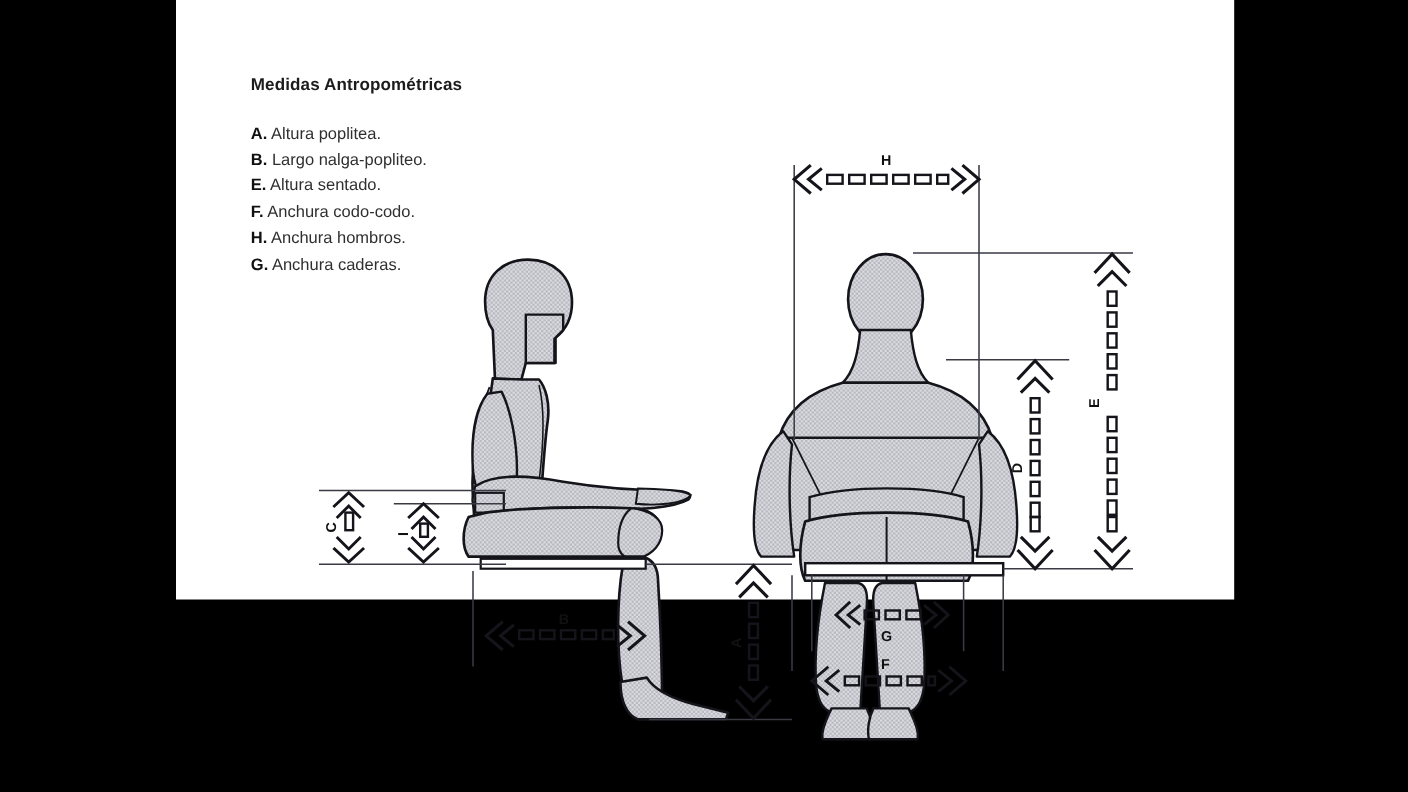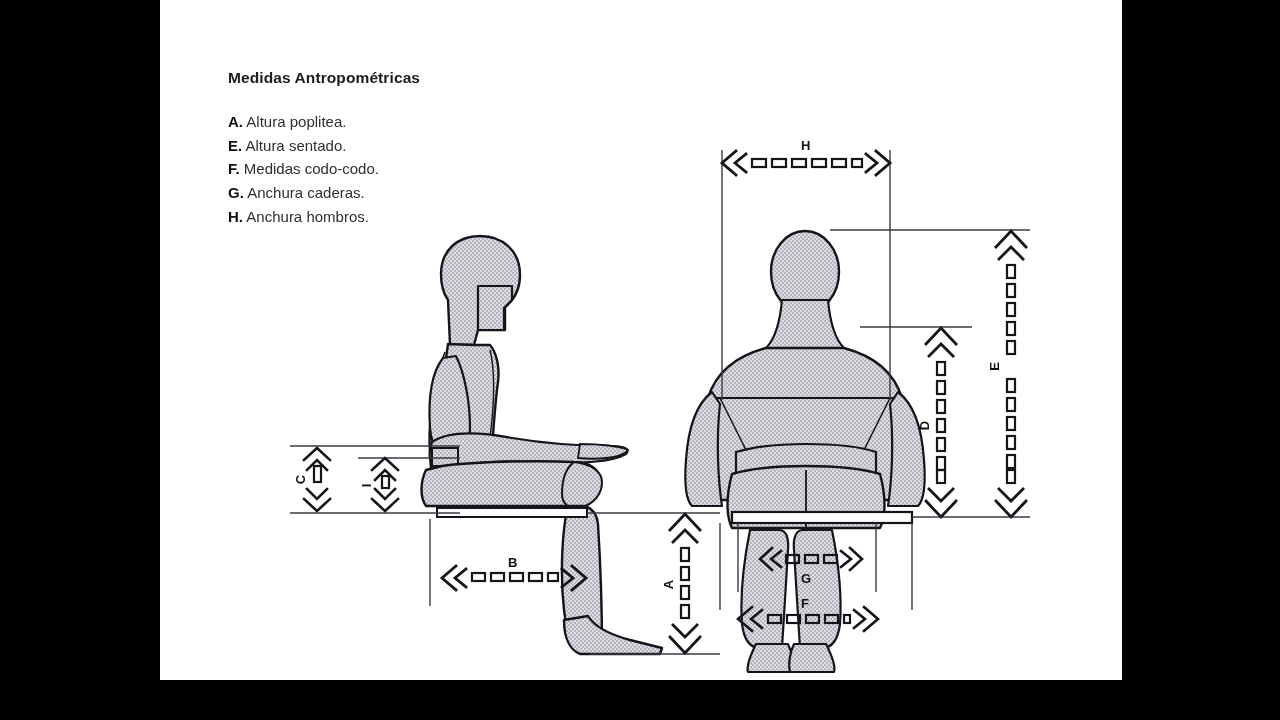--- a/index.html
+++ b/index.html
@@ -1,18 +1,18 @@
 <!DOCTYPE html>
 <html><head>
 <meta charset="utf-8">
 <style>
   html,body{margin:0;padding:0;background:#000;}
   body{width:1280px;height:720px;overflow:hidden;font-family:"Liberation Sans",sans-serif;}
   #stage{position:relative;width:1280px;height:720px;background:#000;}
-  #canvas{position:absolute;left:160px;top:0;width:962px;height:680px;background:#fff;}
+  #canvas{position:absolute;left:160px;top:0;width:962px;height:545px;background:#fff;}
 
   
   #legend{position:absolute;left:68px;top:68px;width:300px;}
   .title-line{font-size:15.5px;font-weight:bold;color:#1c1c1c;line-height:20px;letter-spacing:.1px;}
   #list{margin-top:22px;}
   .item{font-size:15px;color:#2a2a2a;line-height:23.7px;white-space:nowrap;}
   .item .k{font-weight:bold;color:#111;}
   .item .d{font-weight:normal;color:#2f2f2f;}
   svg.fig{position:absolute;overflow:visible;}
   .dimlabel{position:absolute;font-size:13px;font-weight:bold;color:#111;line-height:1;}
@@ -21,24 +21,25 @@
 </head>
 <body>
 
 <div id="stage">
   <div id="canvas">
 
     <div id="legend">
       <div class="title-line">Medidas Antropométricas</div>
       <div id="list">
         <div class="item"><span class="k">A.</span> <span class="d">Altura poplitea.</span></div>
+        <div class="item"><span class="k">B.</span> <span class="d">Largo nalga-popliteo.</span></div>
         <div class="item"><span class="k">E.</span> <span class="d">Altura sentado.</span></div>
-        <div class="item"><span class="k">F.</span> <span class="d">Medidas codo-codo.</span></div>
+        <div class="item"><span class="k">F.</span> <span class="d">Anchura codo-codo.</span></div>
+        <div class="item"><span class="k">H.</span> <span class="d">Anchura hombros.</span></div>
         <div class="item"><span class="k">G.</span> <span class="d">Anchura caderas.</span></div>
-        <div class="item"><span class="k">H.</span> <span class="d">Anchura hombros.</span></div>
       </div>
     </div>
 
     <svg class="fig" style="left:0;top:0;" width="962" height="720" viewBox="0 0 962 720">
       <defs>
         <pattern id="halftone" width="4" height="4" patternUnits="userSpaceOnUse">
           <rect width="4" height="4" fill="#dcdce2"></rect>
           <rect width="2" height="2" fill="#b6b6be"></rect>
           <rect x="2" y="2" width="2" height="2" fill="#b6b6be"></rect>
         </pattern>

